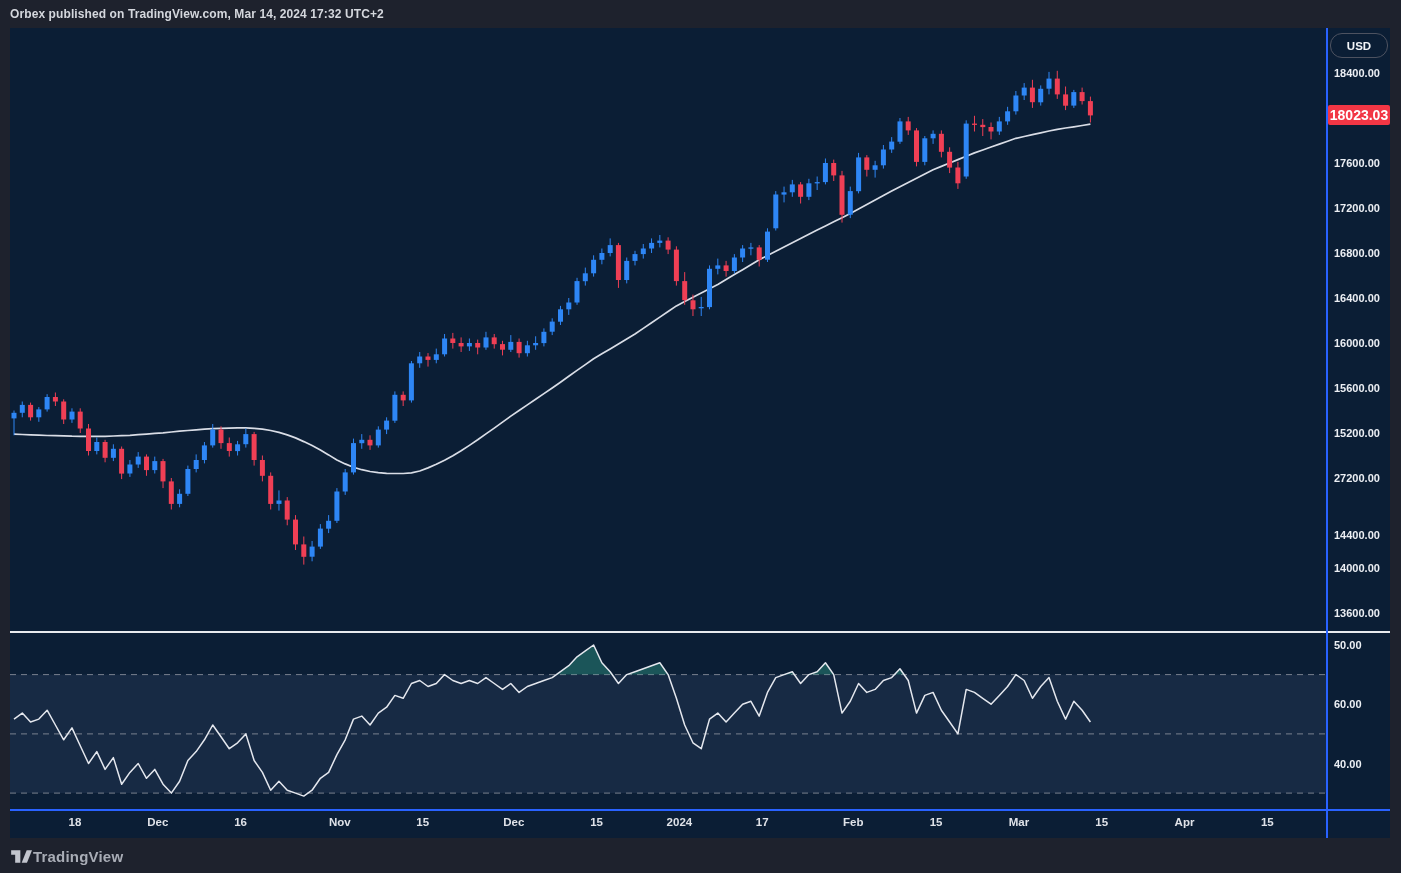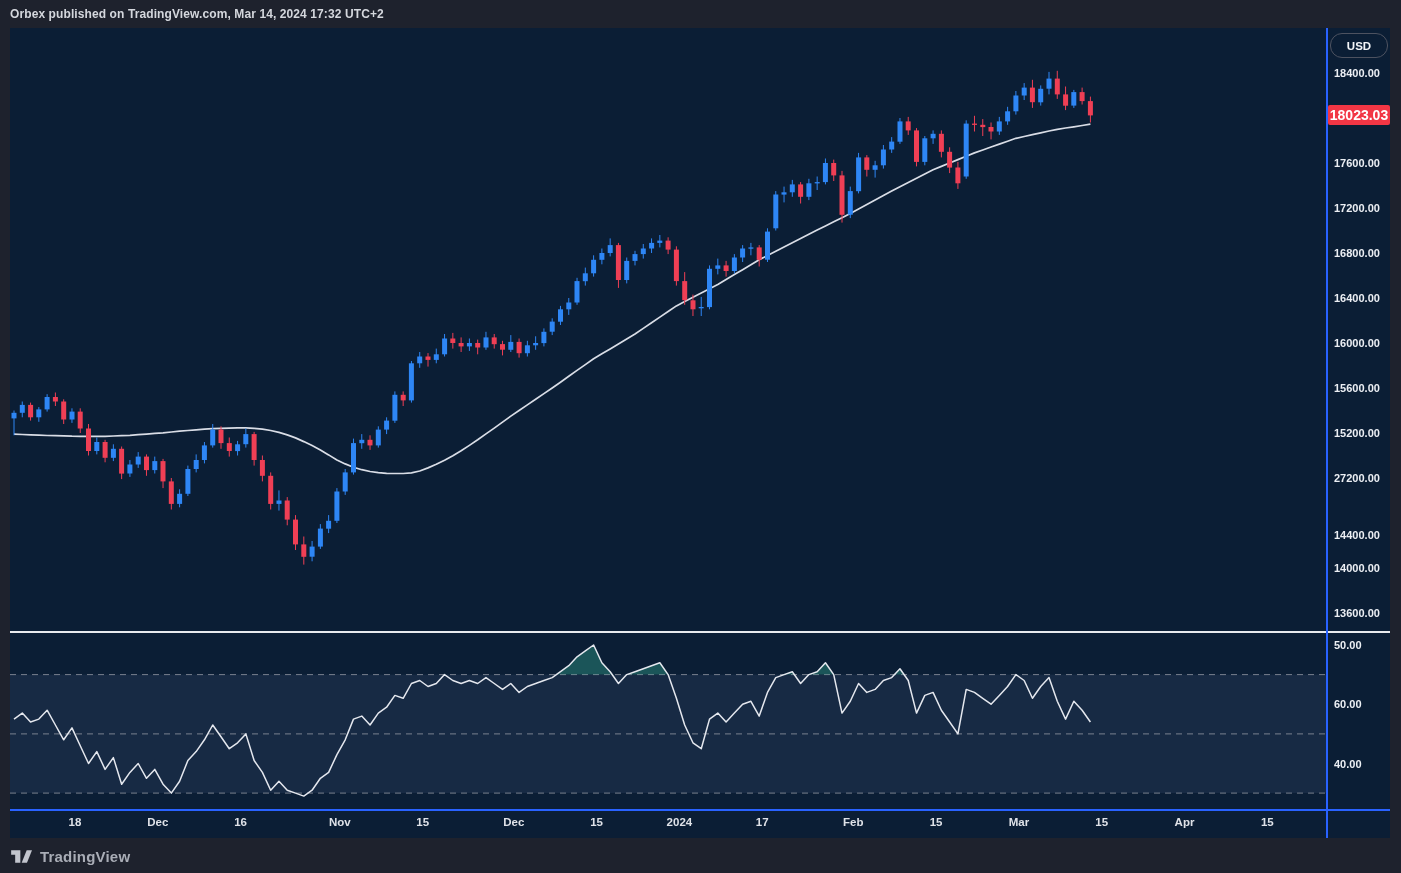--- a/index.html
+++ b/index.html
@@ -14,21 +14,21 @@
   .axis-vline{position:absolute;top:0;width:2px;height:810px;background:#2962ff;}
   .axis-hline{position:absolute;left:0;top:781px;width:1380px;height:2px;background:#2962ff;}
   .price-axis{position:absolute;left:1318px;top:0;width:62px;height:810px;}
   .axis-tick{position:absolute;left:6px;font-size:11px;font-weight:700;color:#eceff4;line-height:16px;white-space:nowrap;}
   .usd-btn{position:absolute;left:2px;top:5px;width:56px;height:23px;border:1px solid #4d5260;border-radius:12px;
            color:#f3f5f8;font-size:11.5px;font-weight:700;display:flex;align-items:center;justify-content:center;cursor:pointer;}
   .price-label{position:absolute;left:0;width:62px;height:20px;border-radius:2px;color:#ffffff;font-size:14px;font-weight:700;
            display:flex;align-items:center;justify-content:center;}
   .time-axis{position:absolute;left:3px;top:783px;width:1317px;height:17px;}
   .time-tick{position:absolute;top:5px;transform:translateX(-50%);font-size:11.5px;font-weight:700;color:#dfe2e8;white-space:nowrap;}
-  .footer{position:absolute;left:10px;top:844px;height:24px;display:flex;align-items:center;gap:7px;}
+  .footer{position:absolute;left:10px;top:844px;height:24px;display:flex;align-items:center;}
   .tv-mark{display:flex;align-items:center;}
   .tv-mark svg{fill:#c2c5cd;}
   .tv-text{font-size:15px;font-weight:700;color:#a9adb6;letter-spacing:.2px;}
 </style>
 </head>
 <body>
 
 <div class="screen">
 
   <div class="topbar">

